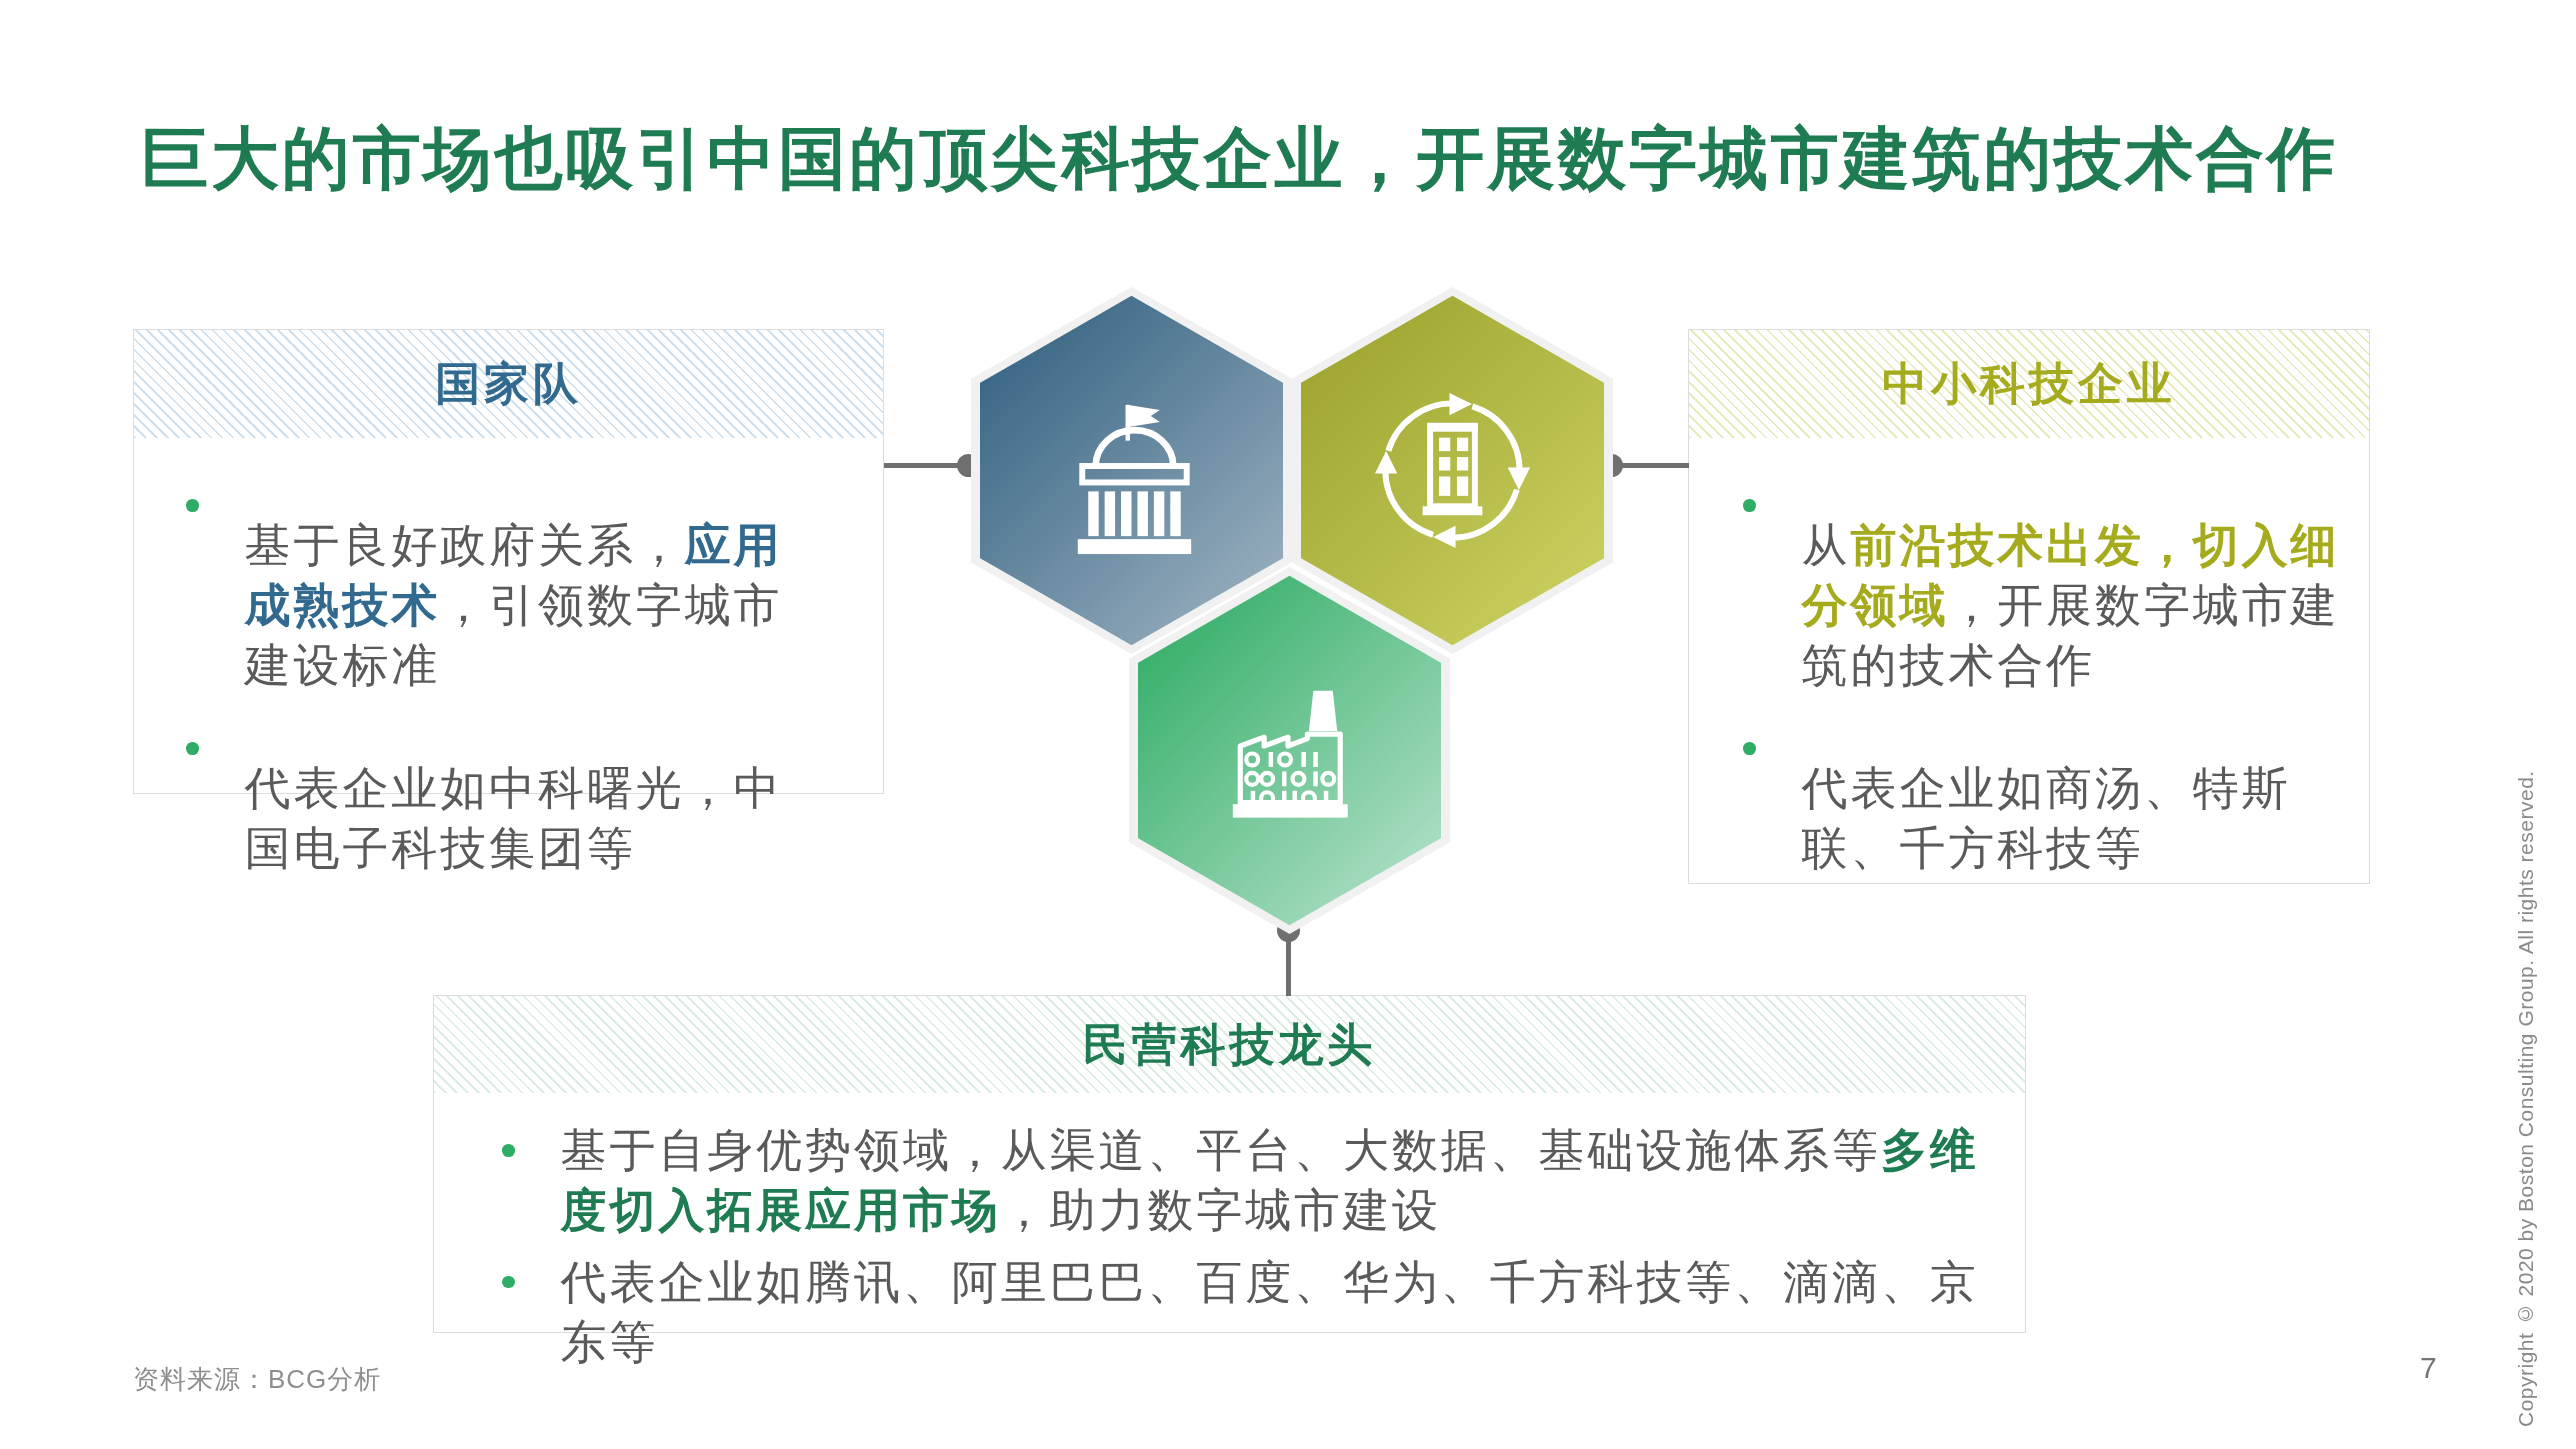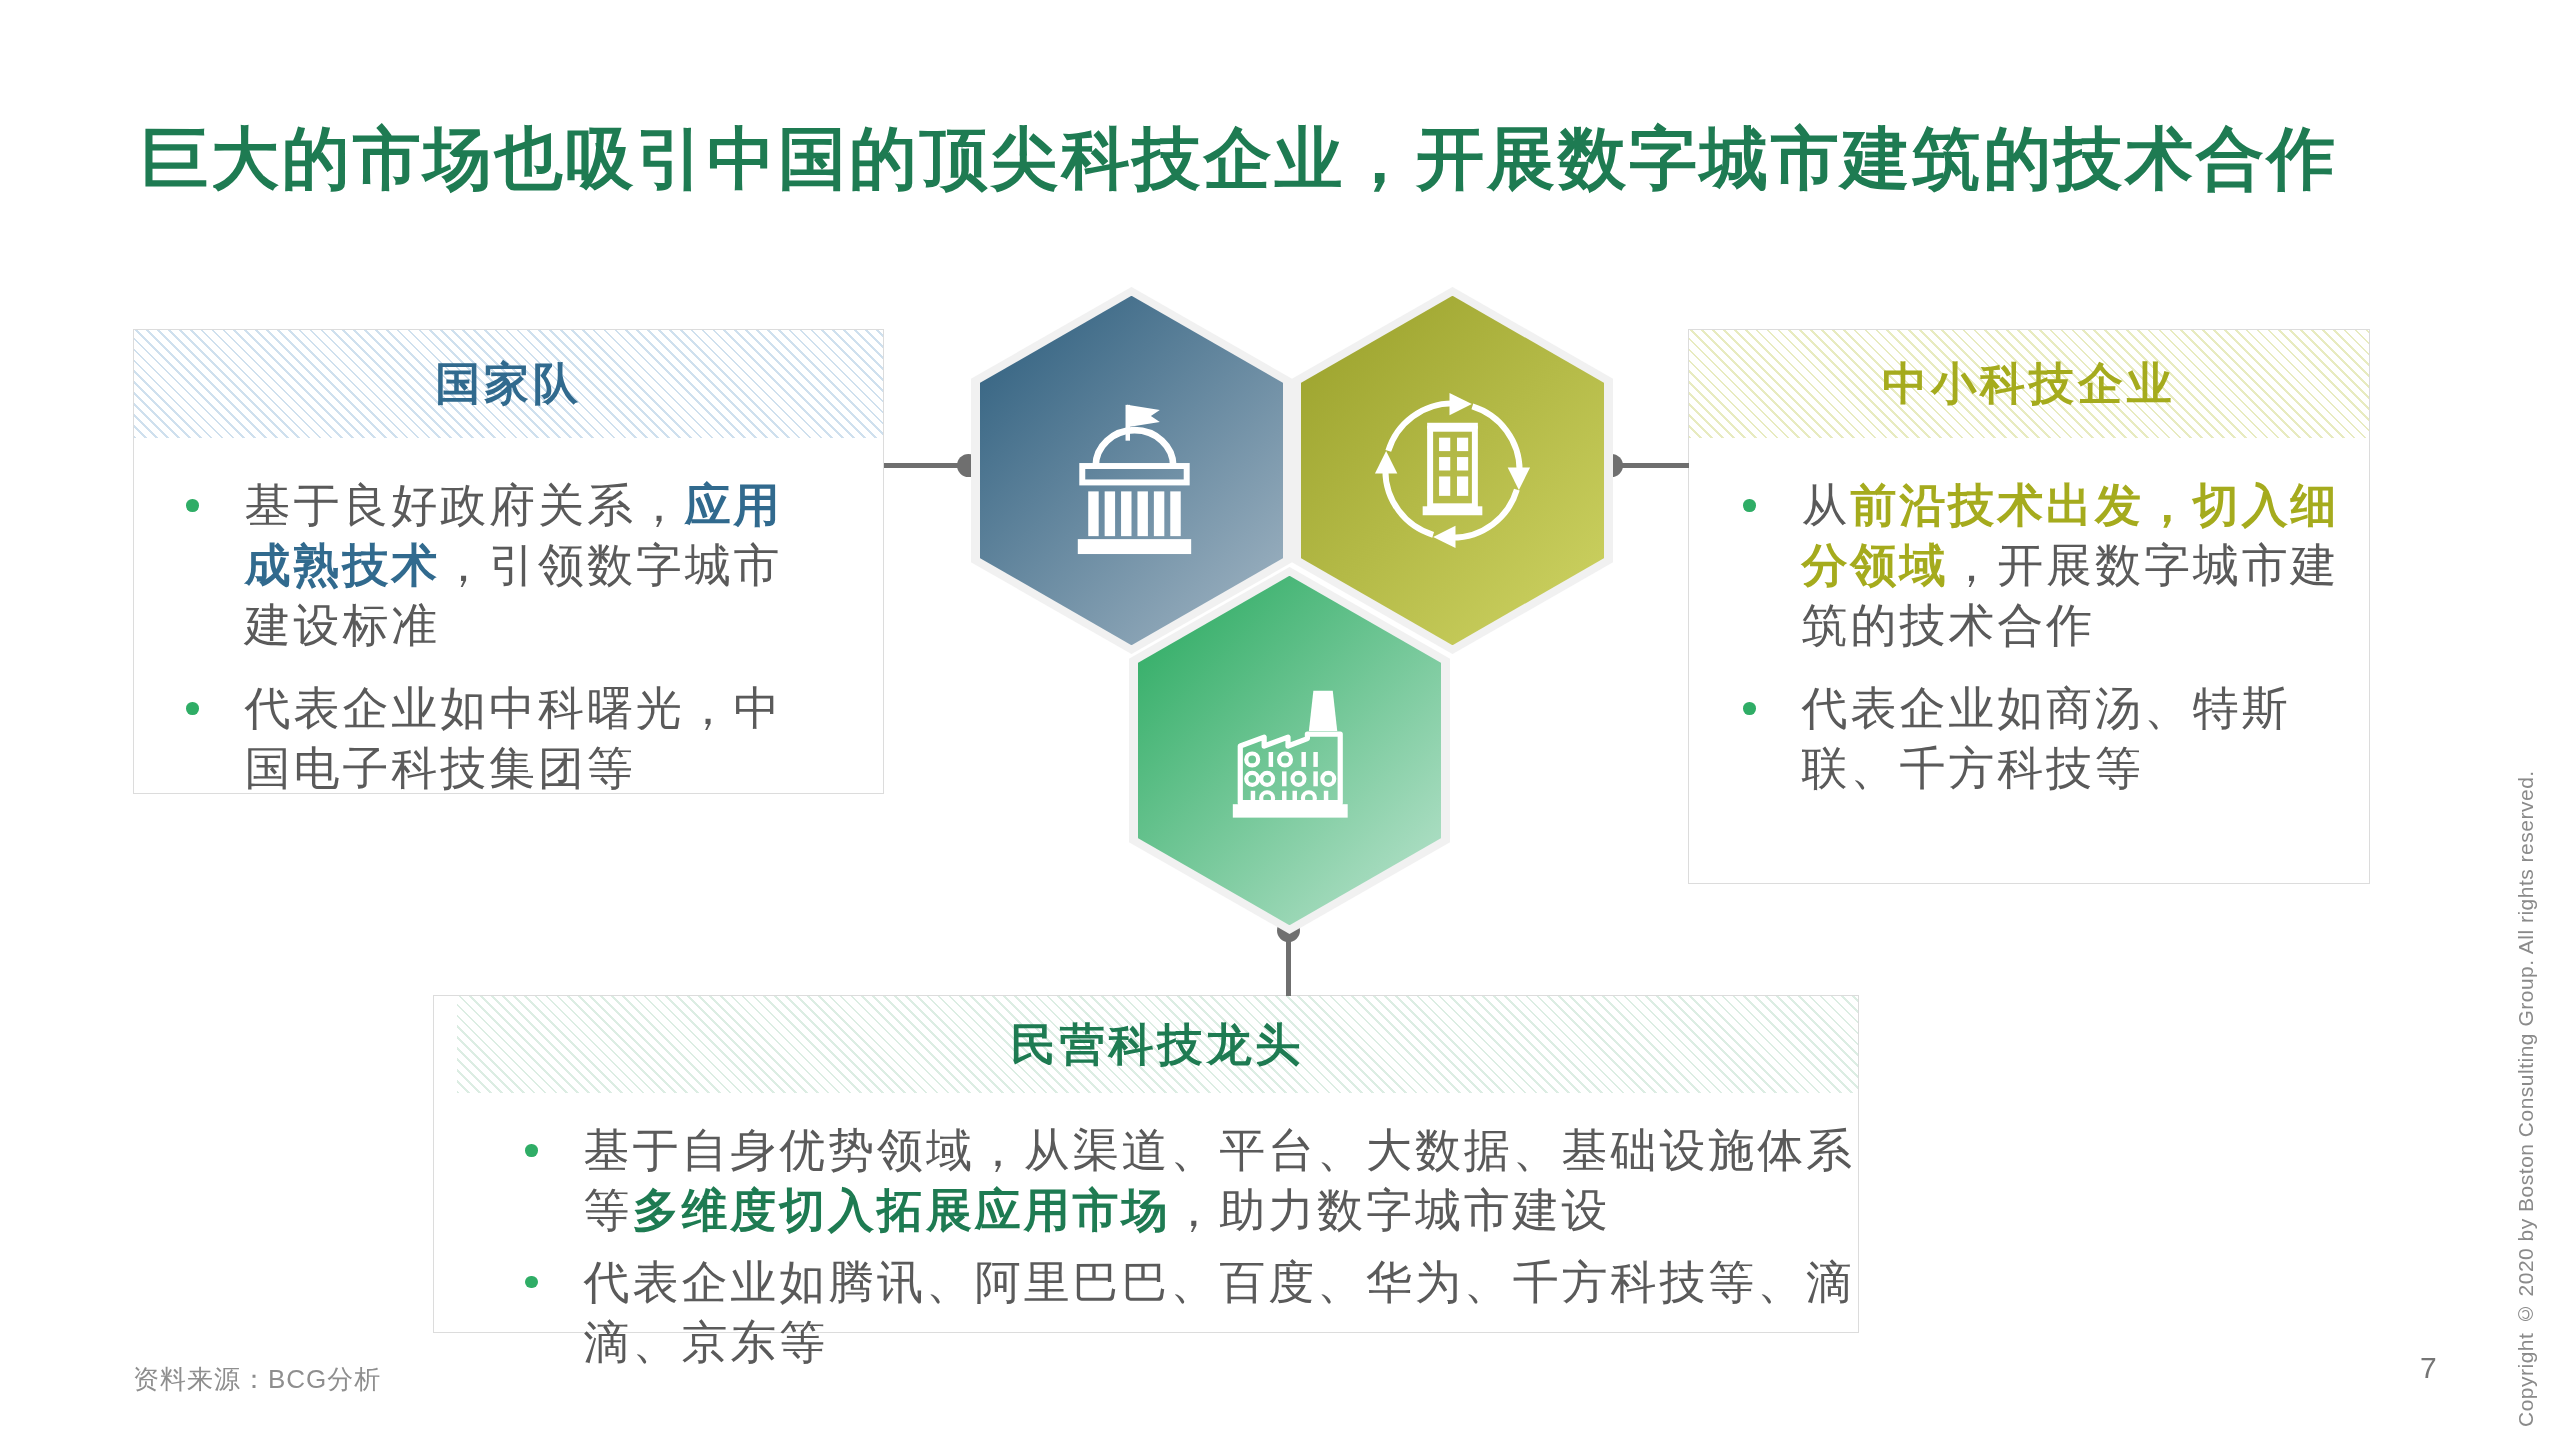--- a/index.html
+++ b/index.html
@@ -9,41 +9,41 @@
   }
   .title{
     position:absolute;left:140px;top:114px;
     font-size:68px;font-weight:bold;letter-spacing:2.9px;
     color:var(--title-green);white-space:nowrap;
   }
   
   .box{position:absolute;background:#ffffff;border:1px solid var(--box-border);box-sizing:border-box;}
   .box-national{left:133px;top:329px;width:751px;height:465px;}
   .box-sme{left:1688px;top:329px;width:682px;height:555px;}
-  .box-private{left:433px;top:995px;width:1426px;height:338px;padding-left:23px;}
+  .box-private{left:433px;top:995px;width:1593px;height:338px;}
   .band{display:flex;align-items:center;justify-content:center;}
   .band-side{height:108px;}
   .band-bottom{height:97px;}
   .band-blue{background:repeating-linear-gradient(45deg,var(--band-blue-stripe) 0 1.9px,#ffffff 1.9px 7.7px);}
   .band-olive{background:repeating-linear-gradient(45deg,var(--band-olive-stripe) 0 1.9px,#ffffff 1.9px 7.7px);}
   .band-green{background:repeating-linear-gradient(45deg,var(--band-green-stripe) 0 1.9px,#ffffff 1.9px 7.7px);}
   .band-title{font-size:45px;font-weight:bold;letter-spacing:3.9px;}
   .band-title.blue{color:var(--steel-blue);}
   .band-title.olive{color:var(--olive);}
   .band-title.green{color:var(--green-accent);}
   .box-body{padding-top:37px;}
   .box-national .box-body{padding-left:52px;}
   .box-sme .box-body{padding-left:54px;}
   .box-private .box-body{padding-top:27px;padding-left:68px;}
   .bullet{display:flex;align-items:flex-start;}
   .box-national .bullet + .bullet,.box-sme .bullet + .bullet{margin-top:23px;}
   .box-private .bullet + .bullet{margin-top:11.6px;}
   .dot{flex:0 0 auto;width:12.6px;height:12.6px;border-radius:50%;background:var(--bullet-green);margin-top:24px;}
   .btxt{font-size:46px;line-height:60px;letter-spacing:2.9px;color:var(--body-gray);margin-left:46px;}
-  .box-national .btxt,.box-sme .btxt{width:580px;}
+  .box-national .btxt,.box-sme .btxt{width:580px;margin-top:40px;}
   .box-private .btxt{width:1589px;}
   .seg-gray{color:var(--body-gray);}
   .seg-blue{color:var(--steel-blue);font-weight:bold;}
   .seg-olive{color:var(--olive);font-weight:bold;}
   .seg-green{color:var(--green-accent);font-weight:bold;}
   
   .hex{position:absolute;width:321px;height:367px;
     clip-path:polygon(50% 0%,100% 25%,100% 75%,50% 100%,0% 75%,0% 25%);
     background:#f1f1f1;filter:drop-shadow(4.8px 6.8px 5.8px rgba(90,90,90,0.40));}
   .hex-inner{position:absolute;inset:8.7px;

